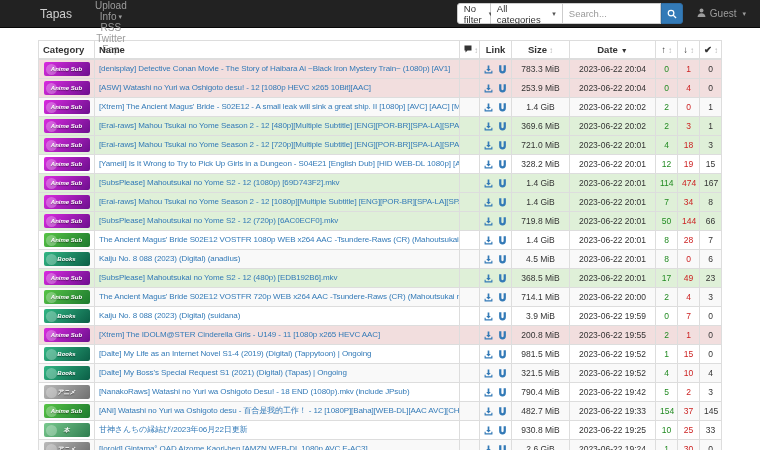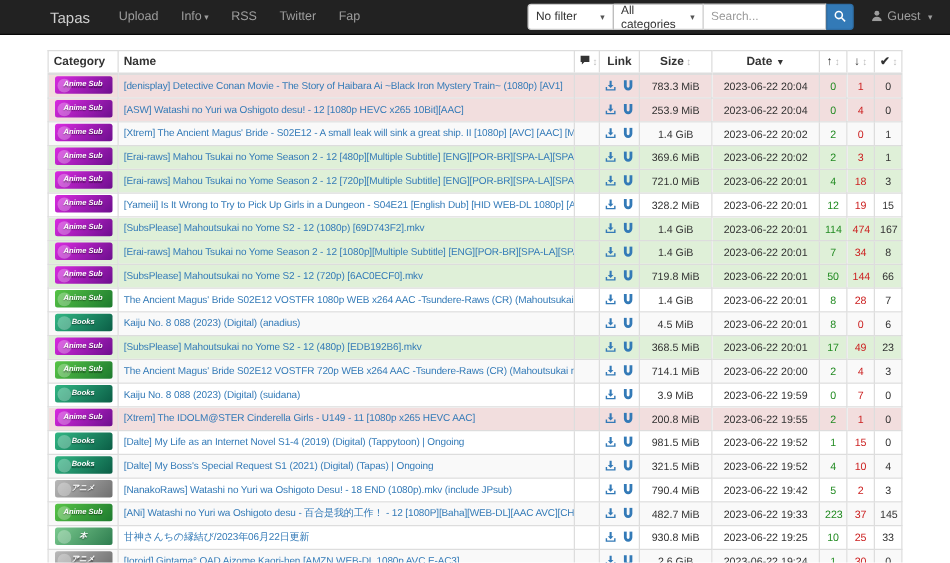--- a/index.html
+++ b/index.html
@@ -3,30 +3,30 @@
 <meta charset="utf-8">
 <style>
   * { margin:0; padding:0; box-sizing:border-box; }
   html,body { width:760px; height:450px; overflow:hidden; background:#fff;
     font-family:"Liberation Sans", sans-serif; }
 
   
   .navbar { height:28px; background:var(--navbar-bg,#222); border-bottom:1px solid #080808;
     display:flex; align-items:center; padding:0 14px 0 40px; }
   .brand { color:#cfcfcf; font-size:12px; margin-right:14px; cursor:pointer; }
-  .nav-menu { display:flex; align-items:center; height:100%; }
+  .nav-menu { display:flex; align-items:center; height:100%;flex-direction:column; }
   .nav-item { color:#9d9d9d; font-size:10px; padding:0 9px; height:100%;
     display:flex; align-items:center; cursor:pointer; }
   .caret-down { font-size:7px; margin-left:2px; }
 
   .nav-controls { margin-left:auto; display:flex; align-items:center; }
   .select-box { height:21px; background:#fff; border:1px solid #ccc; font-size:9.5px; color:#333;
     display:flex; align-items:center; padding:0 6px; gap:5px; cursor:pointer; }
   .select-box .caret-down { color:#555; }
-  .select-filter { border-radius:3px 0 0 3px; width:69px; justify-content:space-between; }
+  .select-filter { border-radius:3px 0 0 3px; width:34px; justify-content:space-between; }
   .select-cats { border-left:none; width:72px; justify-content:space-between; }
   .search-input { height:21px; width:98px; border:1px solid #ccc; border-left:none;
     font-size:9.5px; padding:0 6px; outline:none; color:#333;
     font-family:"Liberation Sans", sans-serif; }
   .search-input::placeholder { color:#999; }
   .search-btn { height:21px; width:22px; background:var(--accent,#337ab7); border:1px solid #2e6da4;
     border-radius:0 3px 3px 0; display:flex; align-items:center; justify-content:center; cursor:pointer; }
   .guest { display:flex; align-items:center; gap:4px; color:#9d9d9d; font-size:10px;
     margin-left:14px; cursor:pointer; }
 
@@ -564,21 +564,21 @@
                 </svg>
               </span>
       <span>
                 <svg width="9" height="9" viewBox="0 0 16 16" fill="#337ab7">
                   <path d="M2 14h4V7c0-1.1.9-2 2-2s2 .9 2 2v7h4V7A6 6 0 0 0 2 7zM2 15.5h4V14H2zm8 0h4V14h-4z" transform="rotate(180 8 8)"></path>
                 </svg>
               </span>
     </span></td>
     <td class="c-size">482.7 MiB</td>
     <td class="c-date">2023-06-22 19:33</td>
-    <td class="c-s">223</td>
+    <td class="c-s">154</td>
     <td class="c-l">37</td>
     <td class="c-c">145</td>
   </tr>
         <tr>
     <td class="c-cat"><span class="cat-badge" style="background: linear-gradient(135deg, rgb(121, 201, 142), rgb(46, 125, 79));"><span>本</span></span></td>
     <td class="c-name"><a class="name-link">甘神さんちの縁結び/2023年06月22日更新</a></td>
     <td class="c-link"></td>
     <td class="c-link"><span class="link-icons">
       <span>
                 <svg width="9" height="9" viewBox="0 0 16 16" fill="#337ab7">

